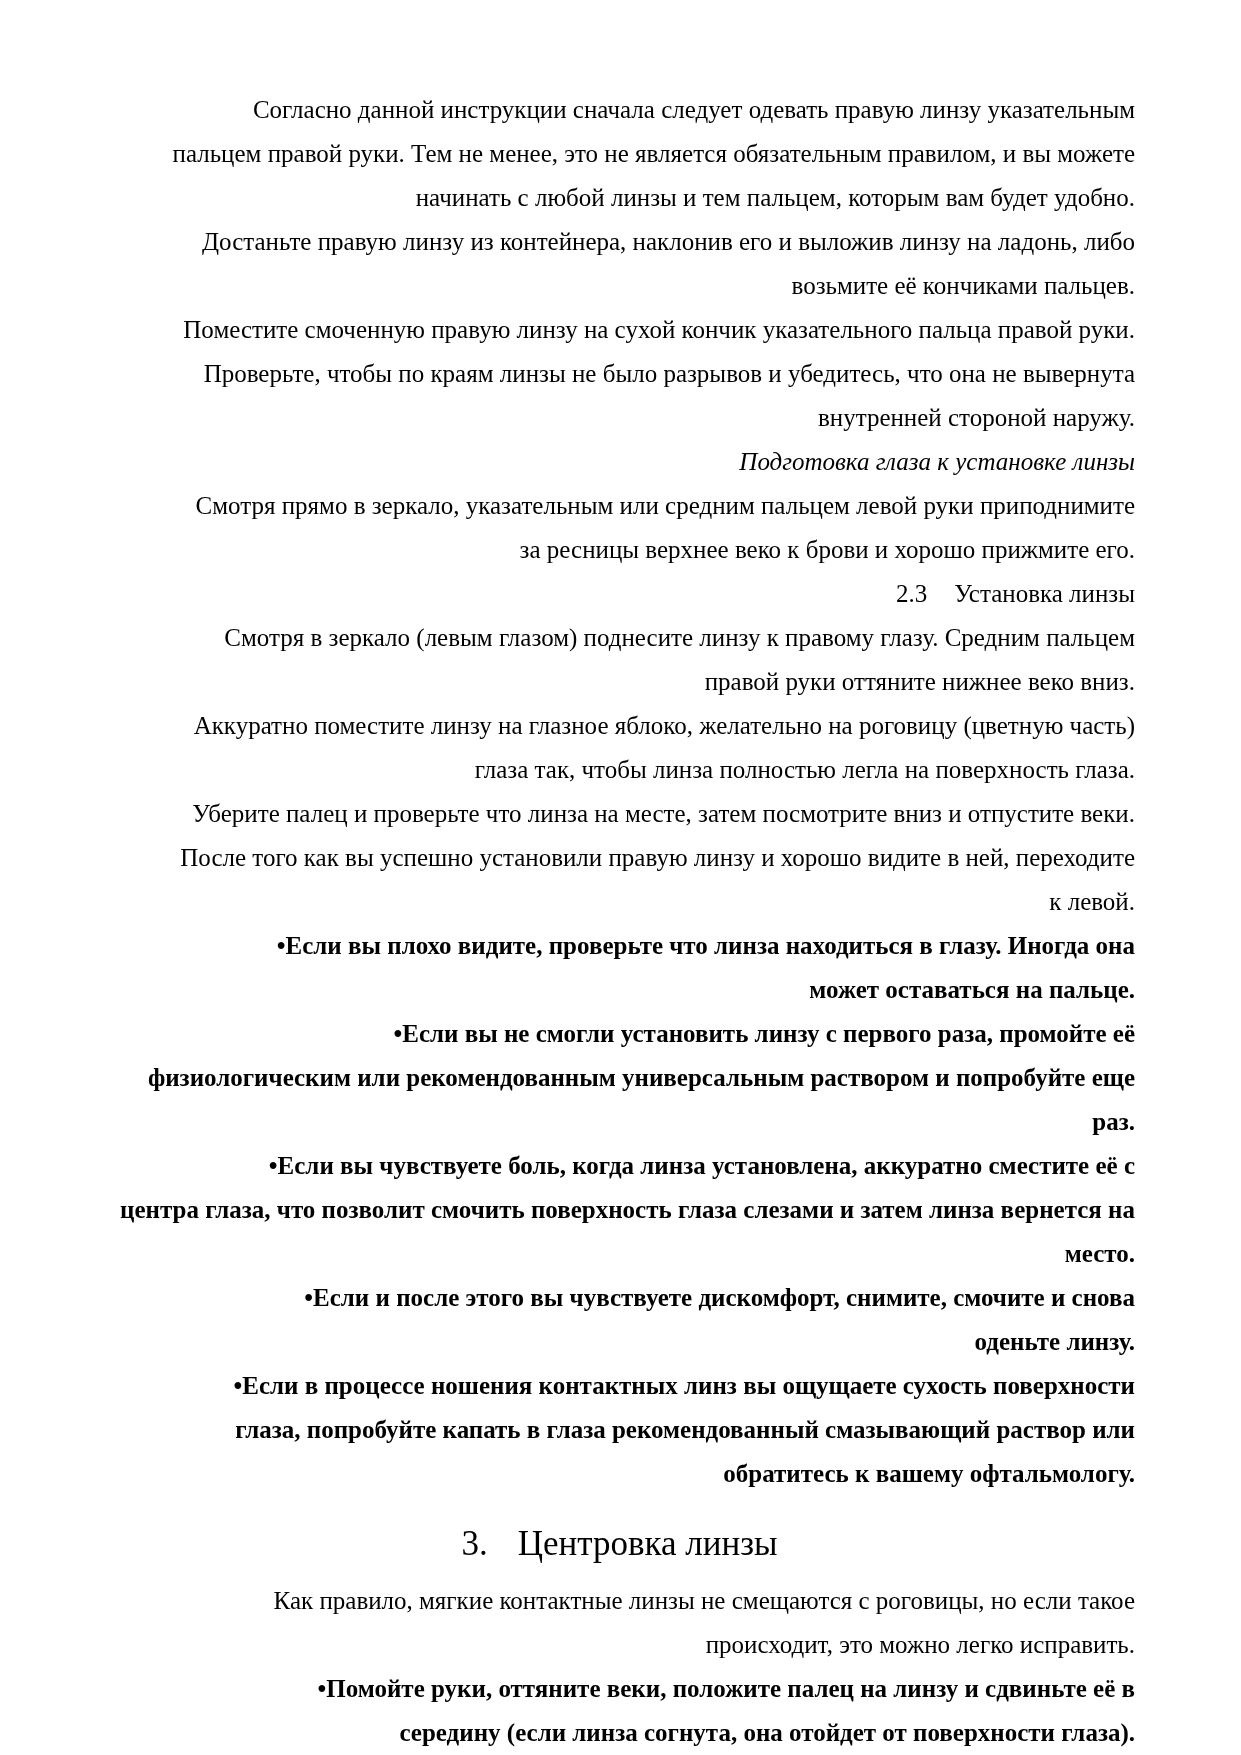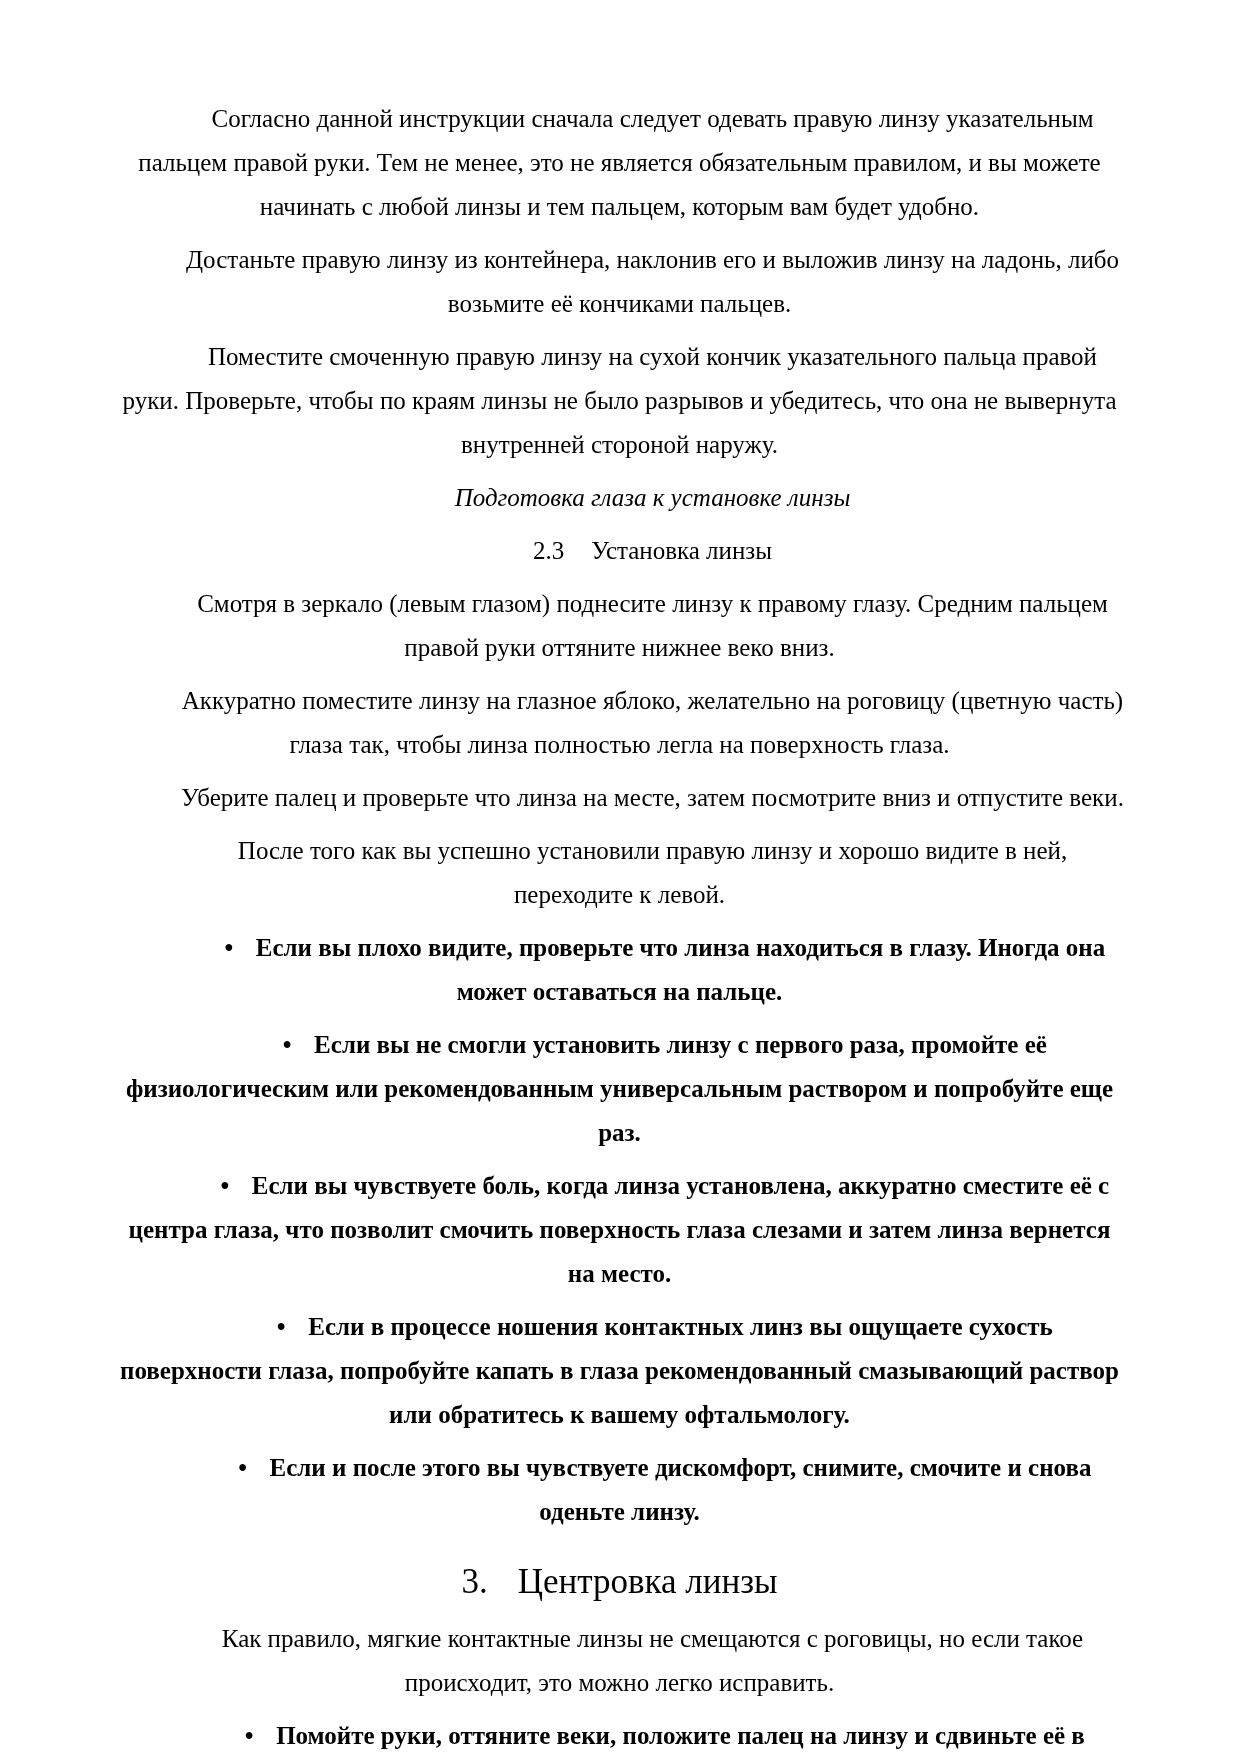--- a/index.html
+++ b/index.html
@@ -15,23 +15,23 @@
     background: #ffffff;
     box-sizing: border-box;
     padding: 88px 106px 80px 104px;
     font-family: "Liberation Serif", "DejaVu Serif", serif;
     font-size: 25px;
     line-height: 44px;
     color: #000000;
     overflow: hidden;
   }
   p {
-    margin: 9px;
+    margin: 0;
     padding: 0;
-    text-align: center;
+    text-align: right;
   }
   .indent {
     text-indent: 66px;
   }
   .italic {
     font-style: italic;
   }
   .heading23 {
     text-indent: 66px;
   }
@@ -68,40 +68,41 @@
 <div class="page">
 
   <p class="indent">Согласно данной инструкции сначала следует одевать правую линзу указательным пальцем правой руки. Тем не менее, это не является обязательным правилом, и вы можете начинать с любой линзы и тем пальцем, которым вам  будет удобно.</p>
 
   <p class="indent">Достаньте правую линзу из контейнера, наклонив его и выложив линзу на ладонь, либо возьмите её кончиками пальцев.</p>
 
   <p class="indent">Поместите смоченную правую линзу на сухой кончик указательного пальца правой руки. Проверьте, чтобы по краям линзы не было разрывов и убедитесь, что она не вывернута внутренней стороной наружу.</p>
 
   <p class="indent italic">Подготовка глаза к установке линзы</p>
 
+  <p class="indent">Смотря прямо в зеркало, указательным или средним пальцем левой руки приподнимите за ресницы верхнее веко к брови и хорошо прижмите его.</p>
 
   <p class="heading23"><span>2.3</span><span class="htab"></span><span>Установка линзы</span></p>
 
   <p class="indent">Смотря в зеркало (левым глазом) поднесите линзу к правому глазу. Средним пальцем правой руки оттяните нижнее веко вниз.</p>
 
   <p class="indent">Аккуратно поместите линзу на глазное яблоко, желательно на роговицу (цветную часть) глаза так, чтобы линза полностью легла на поверхность глаза.</p>
 
   <p class="indent">Уберите палец и проверьте что линза на месте, затем посмотрите вниз и отпустите веки.</p>
 
   <p class="indent">После того как вы успешно установили правую линзу и хорошо видите в ней, переходите к левой.</p>
 
   <p class="bullet-para"><span class="bullet-glyph">•</span><span>Если вы плохо видите, проверьте что линза находиться в глазу. Иногда она может оставаться на пальце.</span></p>
 
   <p class="bullet-para"><span class="bullet-glyph">•</span><span>Если вы не смогли установить линзу с первого раза, промойте её физиологическим или рекомендованным универсальным раствором и попробуйте еще раз.</span></p>
 
   <p class="bullet-para"><span class="bullet-glyph">•</span><span>Если вы чувствуете боль, когда линза установлена, аккуратно сместите её с центра глаза, что позволит смочить поверхность глаза слезами и затем линза вернется на место.</span></p>
 
+  <p class="bullet-para"><span class="bullet-glyph">•</span><span>Если и после этого вы чувствуете дискомфорт, снимите, смочите и снова оденьте линзу.</span></p>
+
   <p class="bullet-para"><span class="bullet-glyph">•</span><span>Если в процессе ношения контактных линз вы ощущаете сухость поверхности глаза, попробуйте капать в глаза рекомендованный смазывающий раствор или обратитесь к вашему офтальмологу.</span></p>
-
-  <p class="bullet-para"><span class="bullet-glyph">•</span><span>Если и после этого вы чувствуете дискомфорт, снимите, смочите и снова оденьте линзу.</span></p>
 
   <p class="heading3"><span>3.</span><span class="htab3"></span><span>Центровка линзы</span></p>
 
   <p class="indent">Как правило, мягкие контактные линзы не смещаются с роговицы, но если такое происходит, это можно легко исправить.</p>
 
   <p class="bullet-para"><span class="bullet-glyph">•</span><span>Помойте руки, оттяните веки, положите палец на линзу и сдвиньте её в середину (если линза согнута, она отойдет от поверхности глаза).</span></p>
 
 </div>
 
 </body></html>

